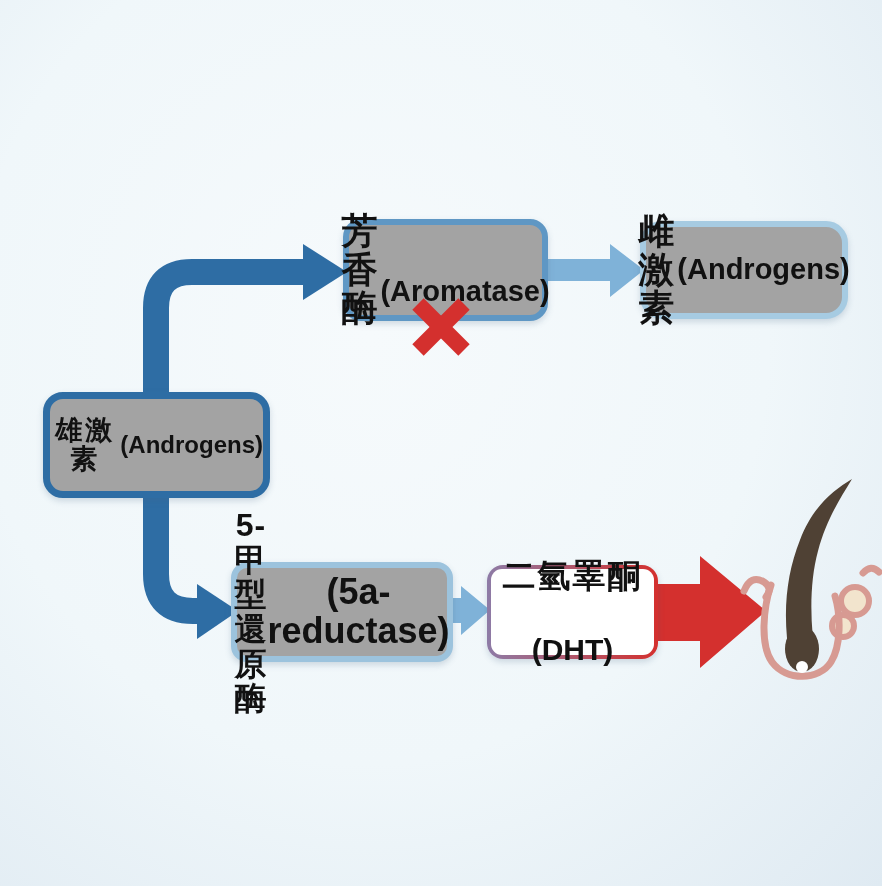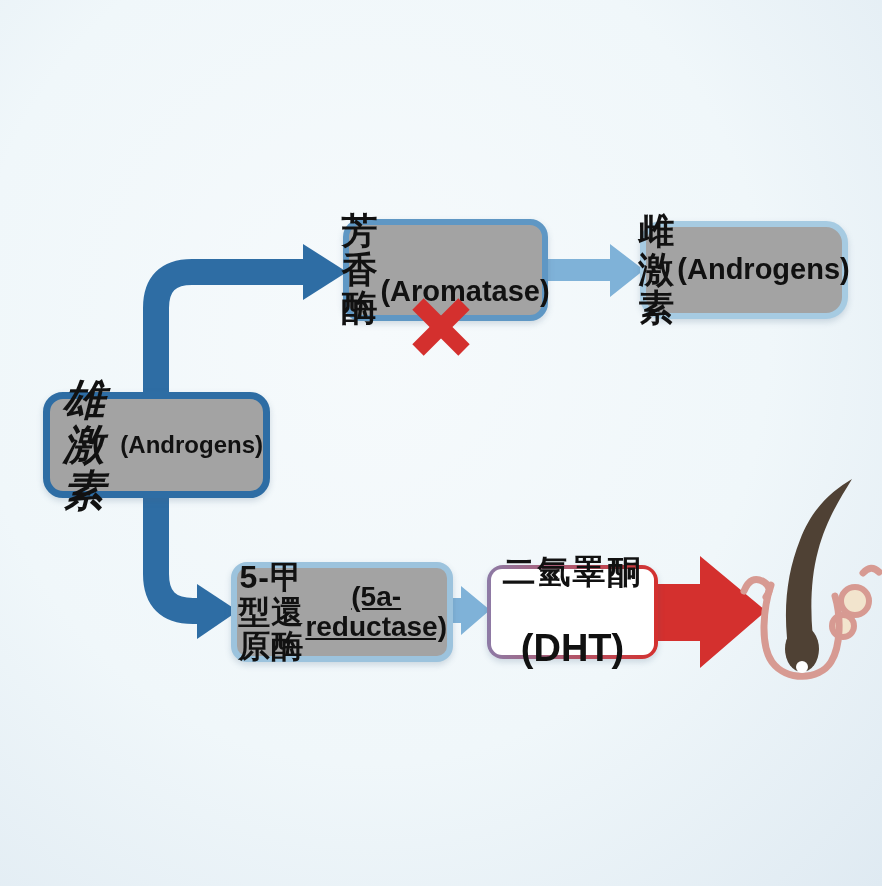--- a/index.html
+++ b/index.html
@@ -24,21 +24,21 @@
     box-shadow: 0 3px 6px rgba(70, 100, 130, 0.22);
     line-height: 1.08;
   }
   .zh { letter-spacing: 3px; }
   .en { letter-spacing: 0; }
 
   .node-androgens {
     left: 43px; top: 392px; width: 227px; height: 106px;
     border: 7px solid var(--dark-blue, #2e6da4); border-radius: 20px;
   }
-  .node-androgens .zh { font-size: 42px; font-style: italic; }
+  .node-androgens .zh { font-size: 27px; }
   .node-androgens .en { font-size: 24px; }
 
   .node-aromatase {
     left: 343px; top: 219px; width: 205px; height: 102px;
     border: 6px solid var(--mid-blue, #5f97c4); border-radius: 18px;
   }
   .node-aromatase .zh { font-size: 36px; }
   .node-aromatase .en { font-size: 29px; margin-top: 44px; }
 
   .node-estrogens {
@@ -46,39 +46,39 @@
     border: 6px solid var(--light-blue, #a6cbe2); border-radius: 22px;
   }
   .node-estrogens .zh { font-size: 36px; }
   .node-estrogens .en { font-size: 29px; }
 
   .node-reductase {
     left: 231px; top: 562px; width: 222px; height: 100px;
     border: 6px solid var(--pale-blue, #9cc3dd); border-radius: 16px;
   }
   .node-reductase .zh { font-size: 32px; letter-spacing: 1px; }
-  .node-reductase .en { font-size: 28px; text-decoration: underline; }
+  .node-reductase .en { font-size: 36px; }
 
   .node-dht-outer {
     position: absolute;
     left: 487px; top: 565px; width: 171px; height: 94px;
     border-radius: 16px; padding: 4px;
     background: linear-gradient(to right, var(--purple, #8d7ba6), var(--red, #d4302e));
     box-shadow: 0 3px 6px rgba(70, 100, 130, 0.22);
   }
   .node-dht-inner {
     width: 100%; height: 100%;
     background: #ffffff; border-radius: 11px;
     display: flex; flex-direction: column;
     align-items: center; justify-content: center;
     text-align: center; font-weight: bold; color: var(--text, #111);
     line-height: 1.05;
   }
   .node-dht-inner .zh { font-size: 33px; letter-spacing: 2px; }
-  .node-dht-inner .en { font-size: 38px; margin-top: 40px; }
+  .node-dht-inner .en { font-size: 30px; margin-top: 40px; }
 
   .blocked-x { position: absolute; left: 411px; top: 298px; width: 60px; height: 58px; z-index: 6; }
 
   .z-back { z-index: 1; }
   .z-node { z-index: 4; }
 </style>
 </head>
 <body>
 
 <svg class="layer diagram-layer z-back" viewBox="0 0 882 886" xmlns="http://www.w3.org/2000/svg">

